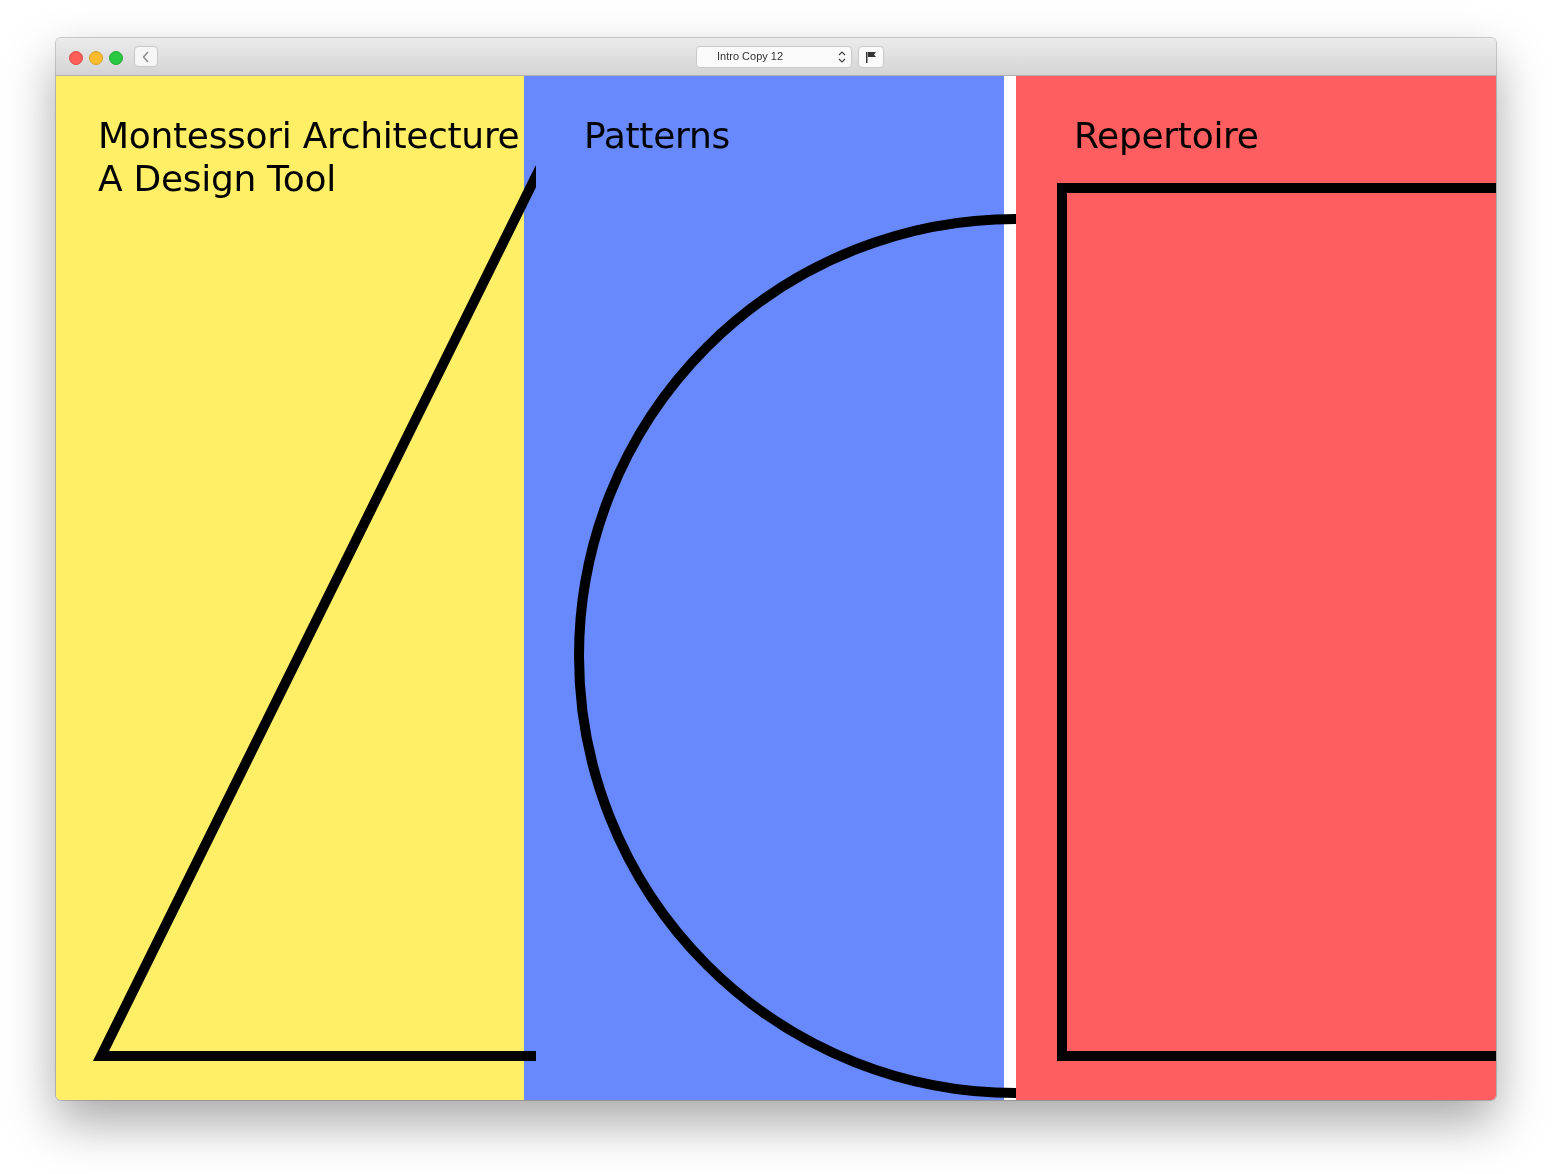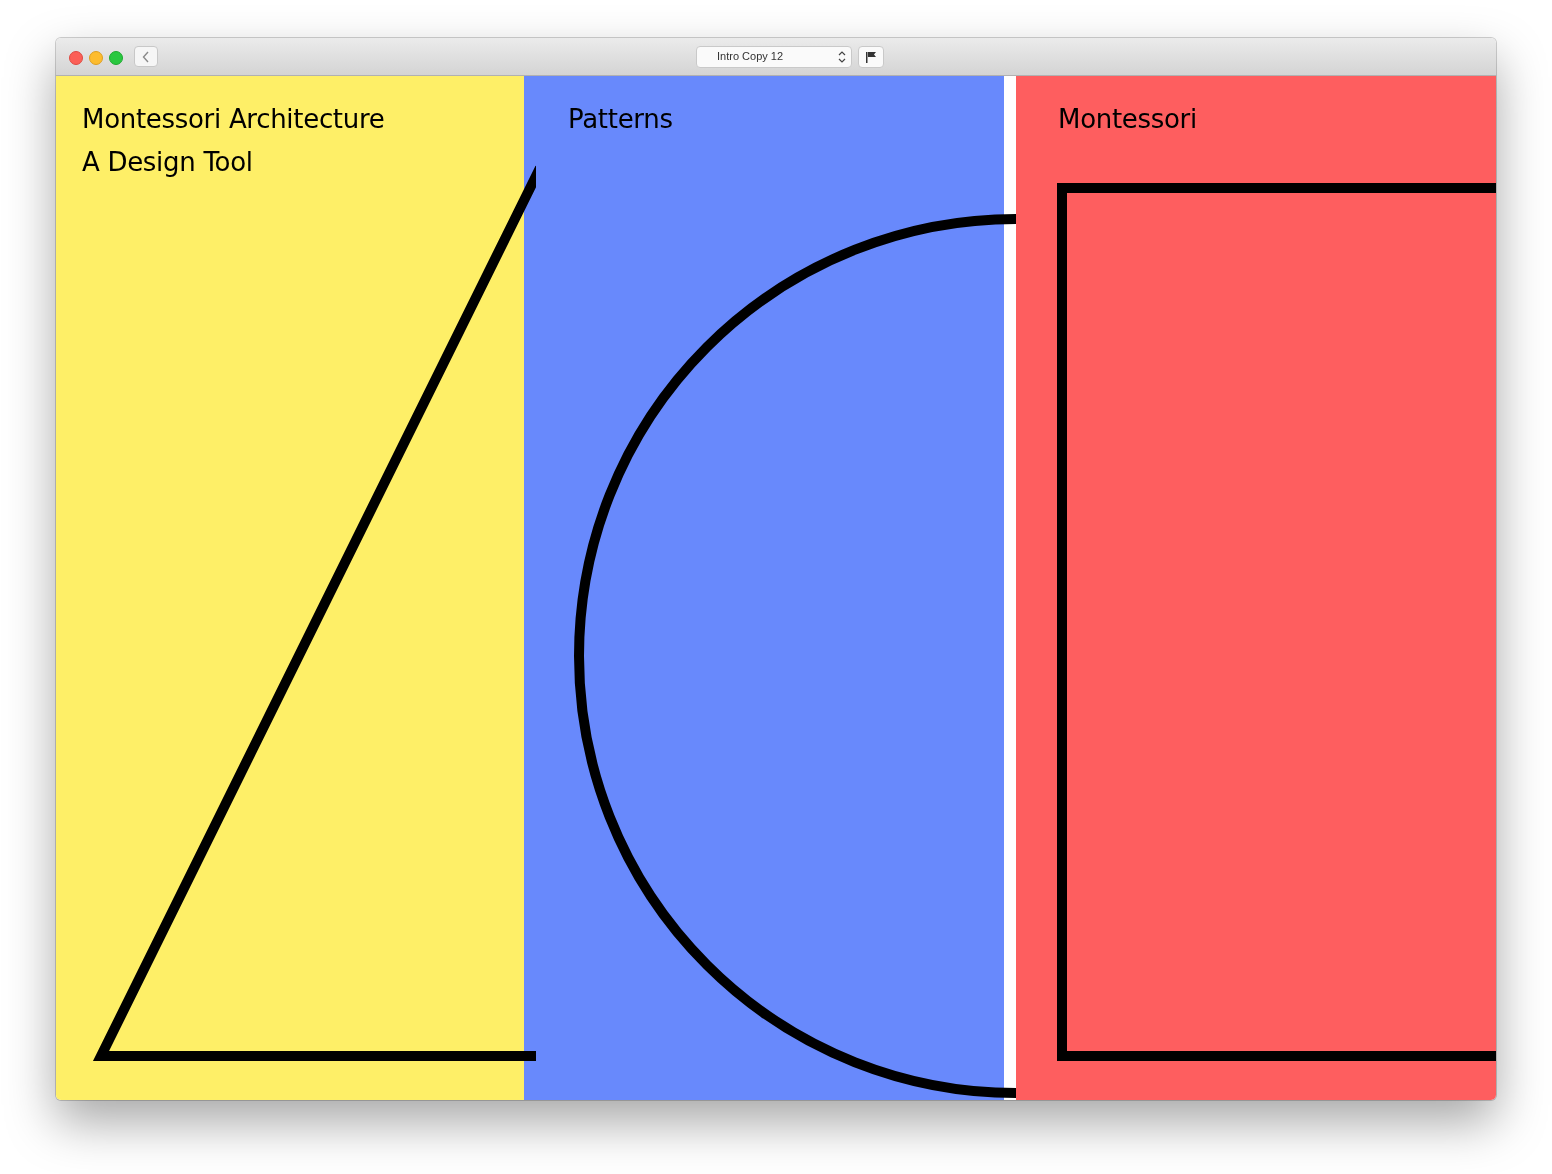--- a/index.html
+++ b/index.html
@@ -37,23 +37,23 @@
   }
   .select-arrows { position: absolute; right: 5px; top: 3px; }
   .flag-btn {
     position: absolute; left: 802px; top: 8px; width: 26px; height: 22px;
     background: #fafafa; border: 1px solid #c9c9c9; border-radius: 4px; box-sizing: border-box;
     display: flex; align-items: center; justify-content: center;
   }
   .content { position: absolute; left: 0; top: 38px; width: 1440px; height: 1024px; }
   .panel { position: absolute; top: 0; width: 480px; height: 1024px; overflow: hidden; }
   .panel-title {
-    position: absolute; top: 22px; margin: 0;
+    position: absolute; top: 22px; margin: 16px;
     font-family: "DejaVu Sans", sans-serif; font-weight: normal;
-    font-size: 26px; line-height: 43px; color: #000; letter-spacing: -0.3px;
+    font-size: 36px; line-height: 43px; color: #000; letter-spacing: -0.3px;
     white-space: pre-line;
   }
   .shapes { position: absolute; left: 0; top: 0; width: 1440px; height: 1024px; pointer-events: none; }
 </style>
 </head>
 <body>
 
 <div class="window">
   <div class="titlebar">
     <span class="light red"></span>
@@ -80,21 +80,21 @@
 
   <div class="content">
     <div class="panel" style="left:0;background:#FEEF67">
       <h1 class="panel-title" style="left:26px">Montessori Architecture
 A Design Tool</h1>
     </div>
     <div class="panel" style="left:468px;background:#6889FC">
       <h1 class="panel-title" style="left:44px">Patterns</h1>
     </div>
     <div class="panel" style="left:960px;background:#FE5E5F">
-      <h1 class="panel-title" style="left:42px">Montessori</h1>
+      <h1 class="panel-title" style="left:42px">Repertoire</h1>
     </div>
 
     <svg class="shapes" viewBox="0 0 1440 1024">
       <defs>
         <clipPath id="clipA">
             <rect x="0" y="0" width="480" height="1024"></rect>
           </clipPath>
         <clipPath id="clipB">
             <rect x="480" y="0" width="480" height="1024"></rect>
           </clipPath>

